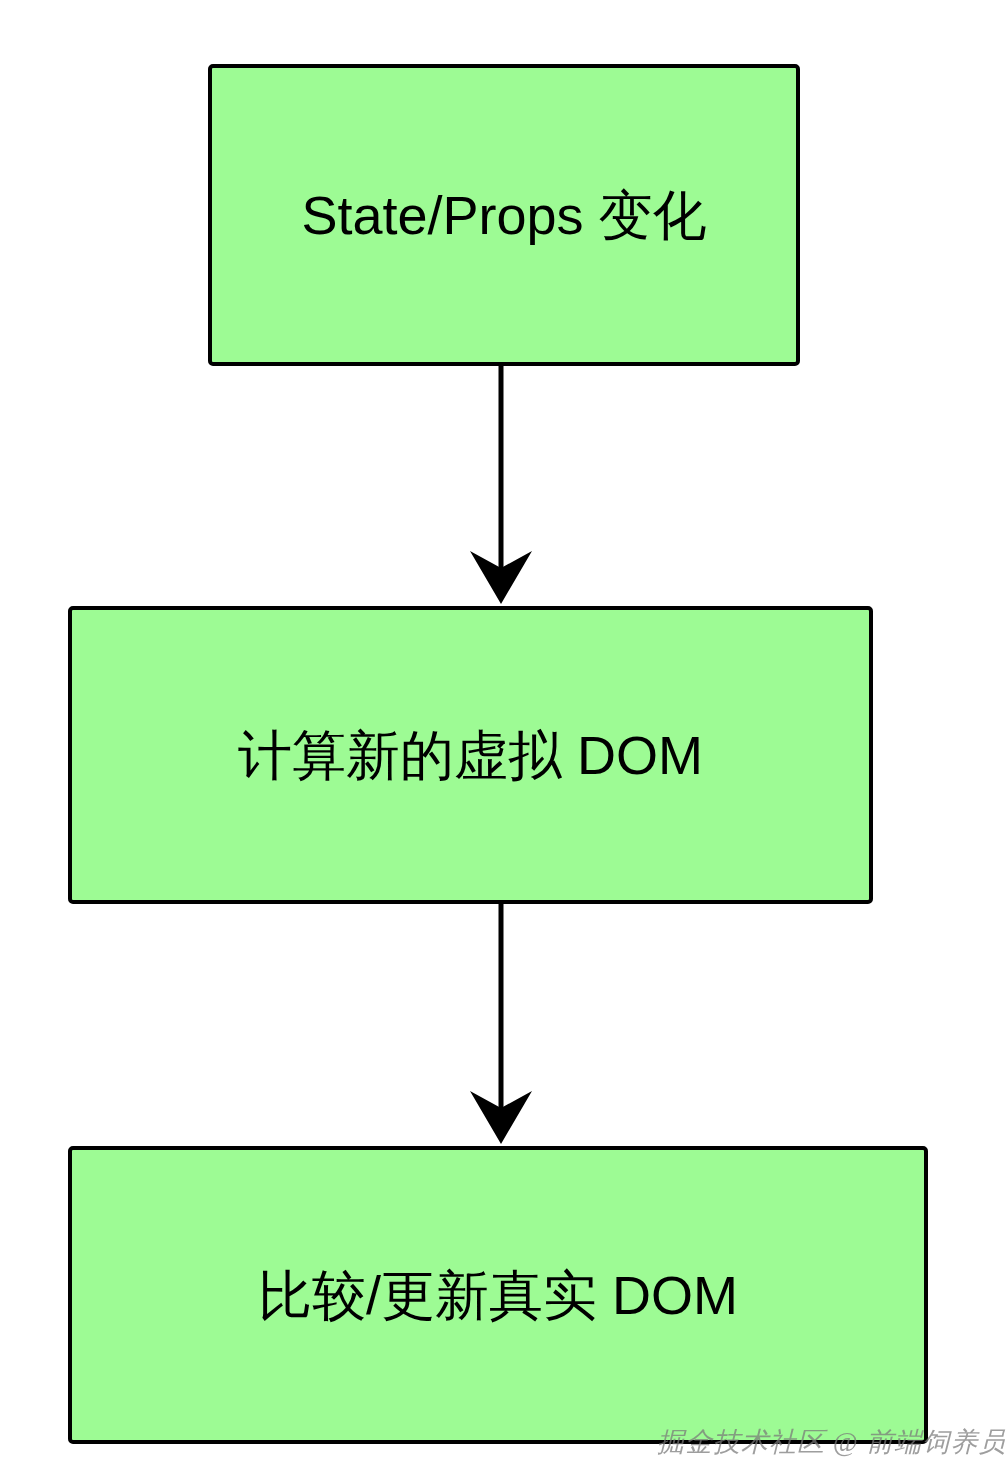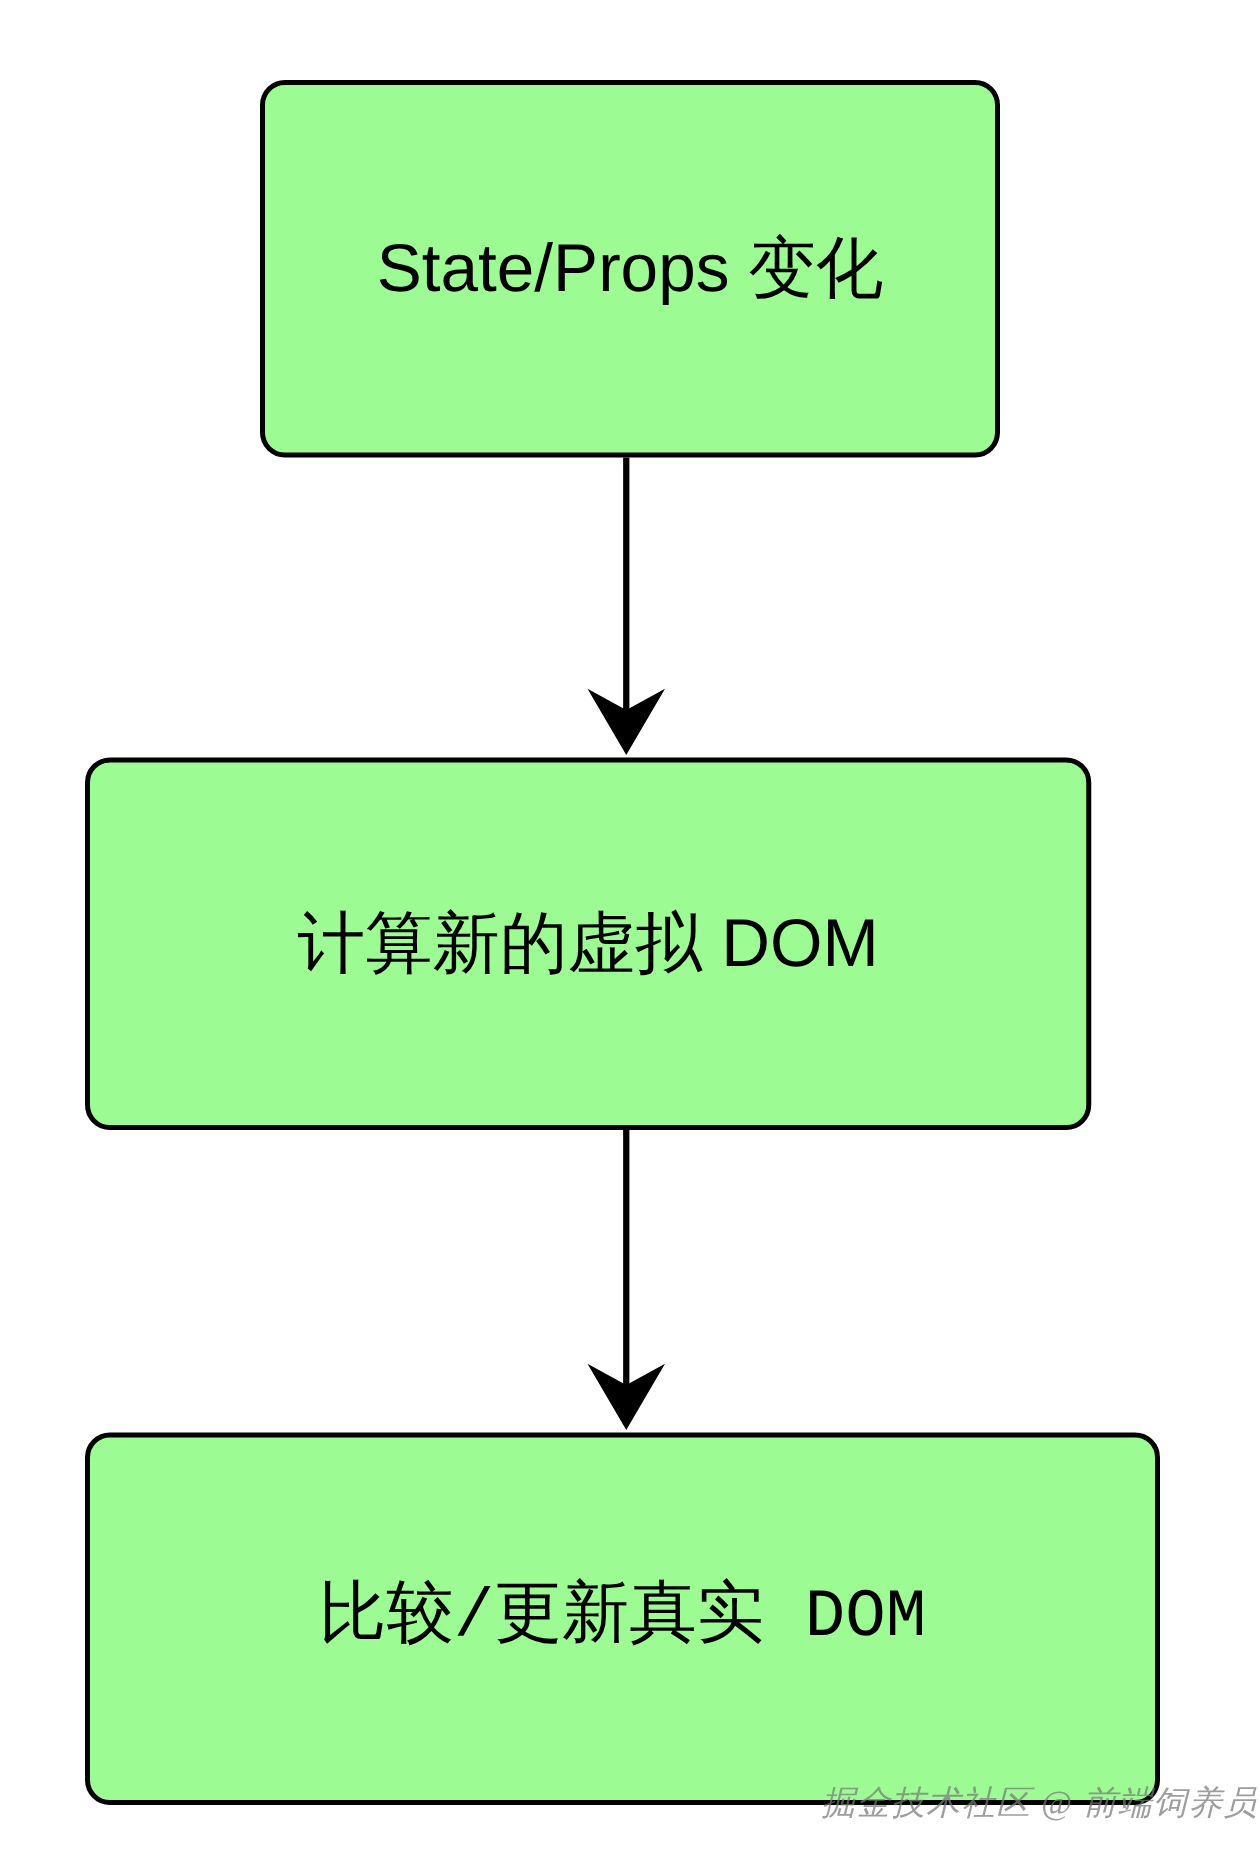--- a/index.html
+++ b/index.html
@@ -20,37 +20,37 @@
     height: 1482px;
     background: #ffffff;
   }
 
   
   .node {
     position: absolute;
     box-sizing: border-box;
     background: #9DFB94;
     border: 4px solid #000000;
-    border-radius: 20px;
+    border-radius: 5px;
     display: flex;
     align-items: center;
     justify-content: center;
   }
   .node-label {
     font-size: 54px;
     line-height: 1.15;
     color: #000000;
     white-space: nowrap;
     letter-spacing: 0px;
     font-weight: 400;
   }
 
   #node-1 { left: 208px;  top: 64px;   width: 592px; height: 302px; }
   #node-2 { left: 68px;   top: 606px;  width: 805px; height: 298px; }
-  #node-3 { left: 68px;   top: 1146px; width: 860px; height: 298px; font-family: Liberation Mono, monospace; }
+  #node-3 { left: 68px;   top: 1146px; width: 860px; height: 298px; }
 
   
   .edge {
     position: absolute;
     left: 0;
     top: 0;
     width: 1008px;
     height: 1482px;
     pointer-events: none;
     overflow: visible;

